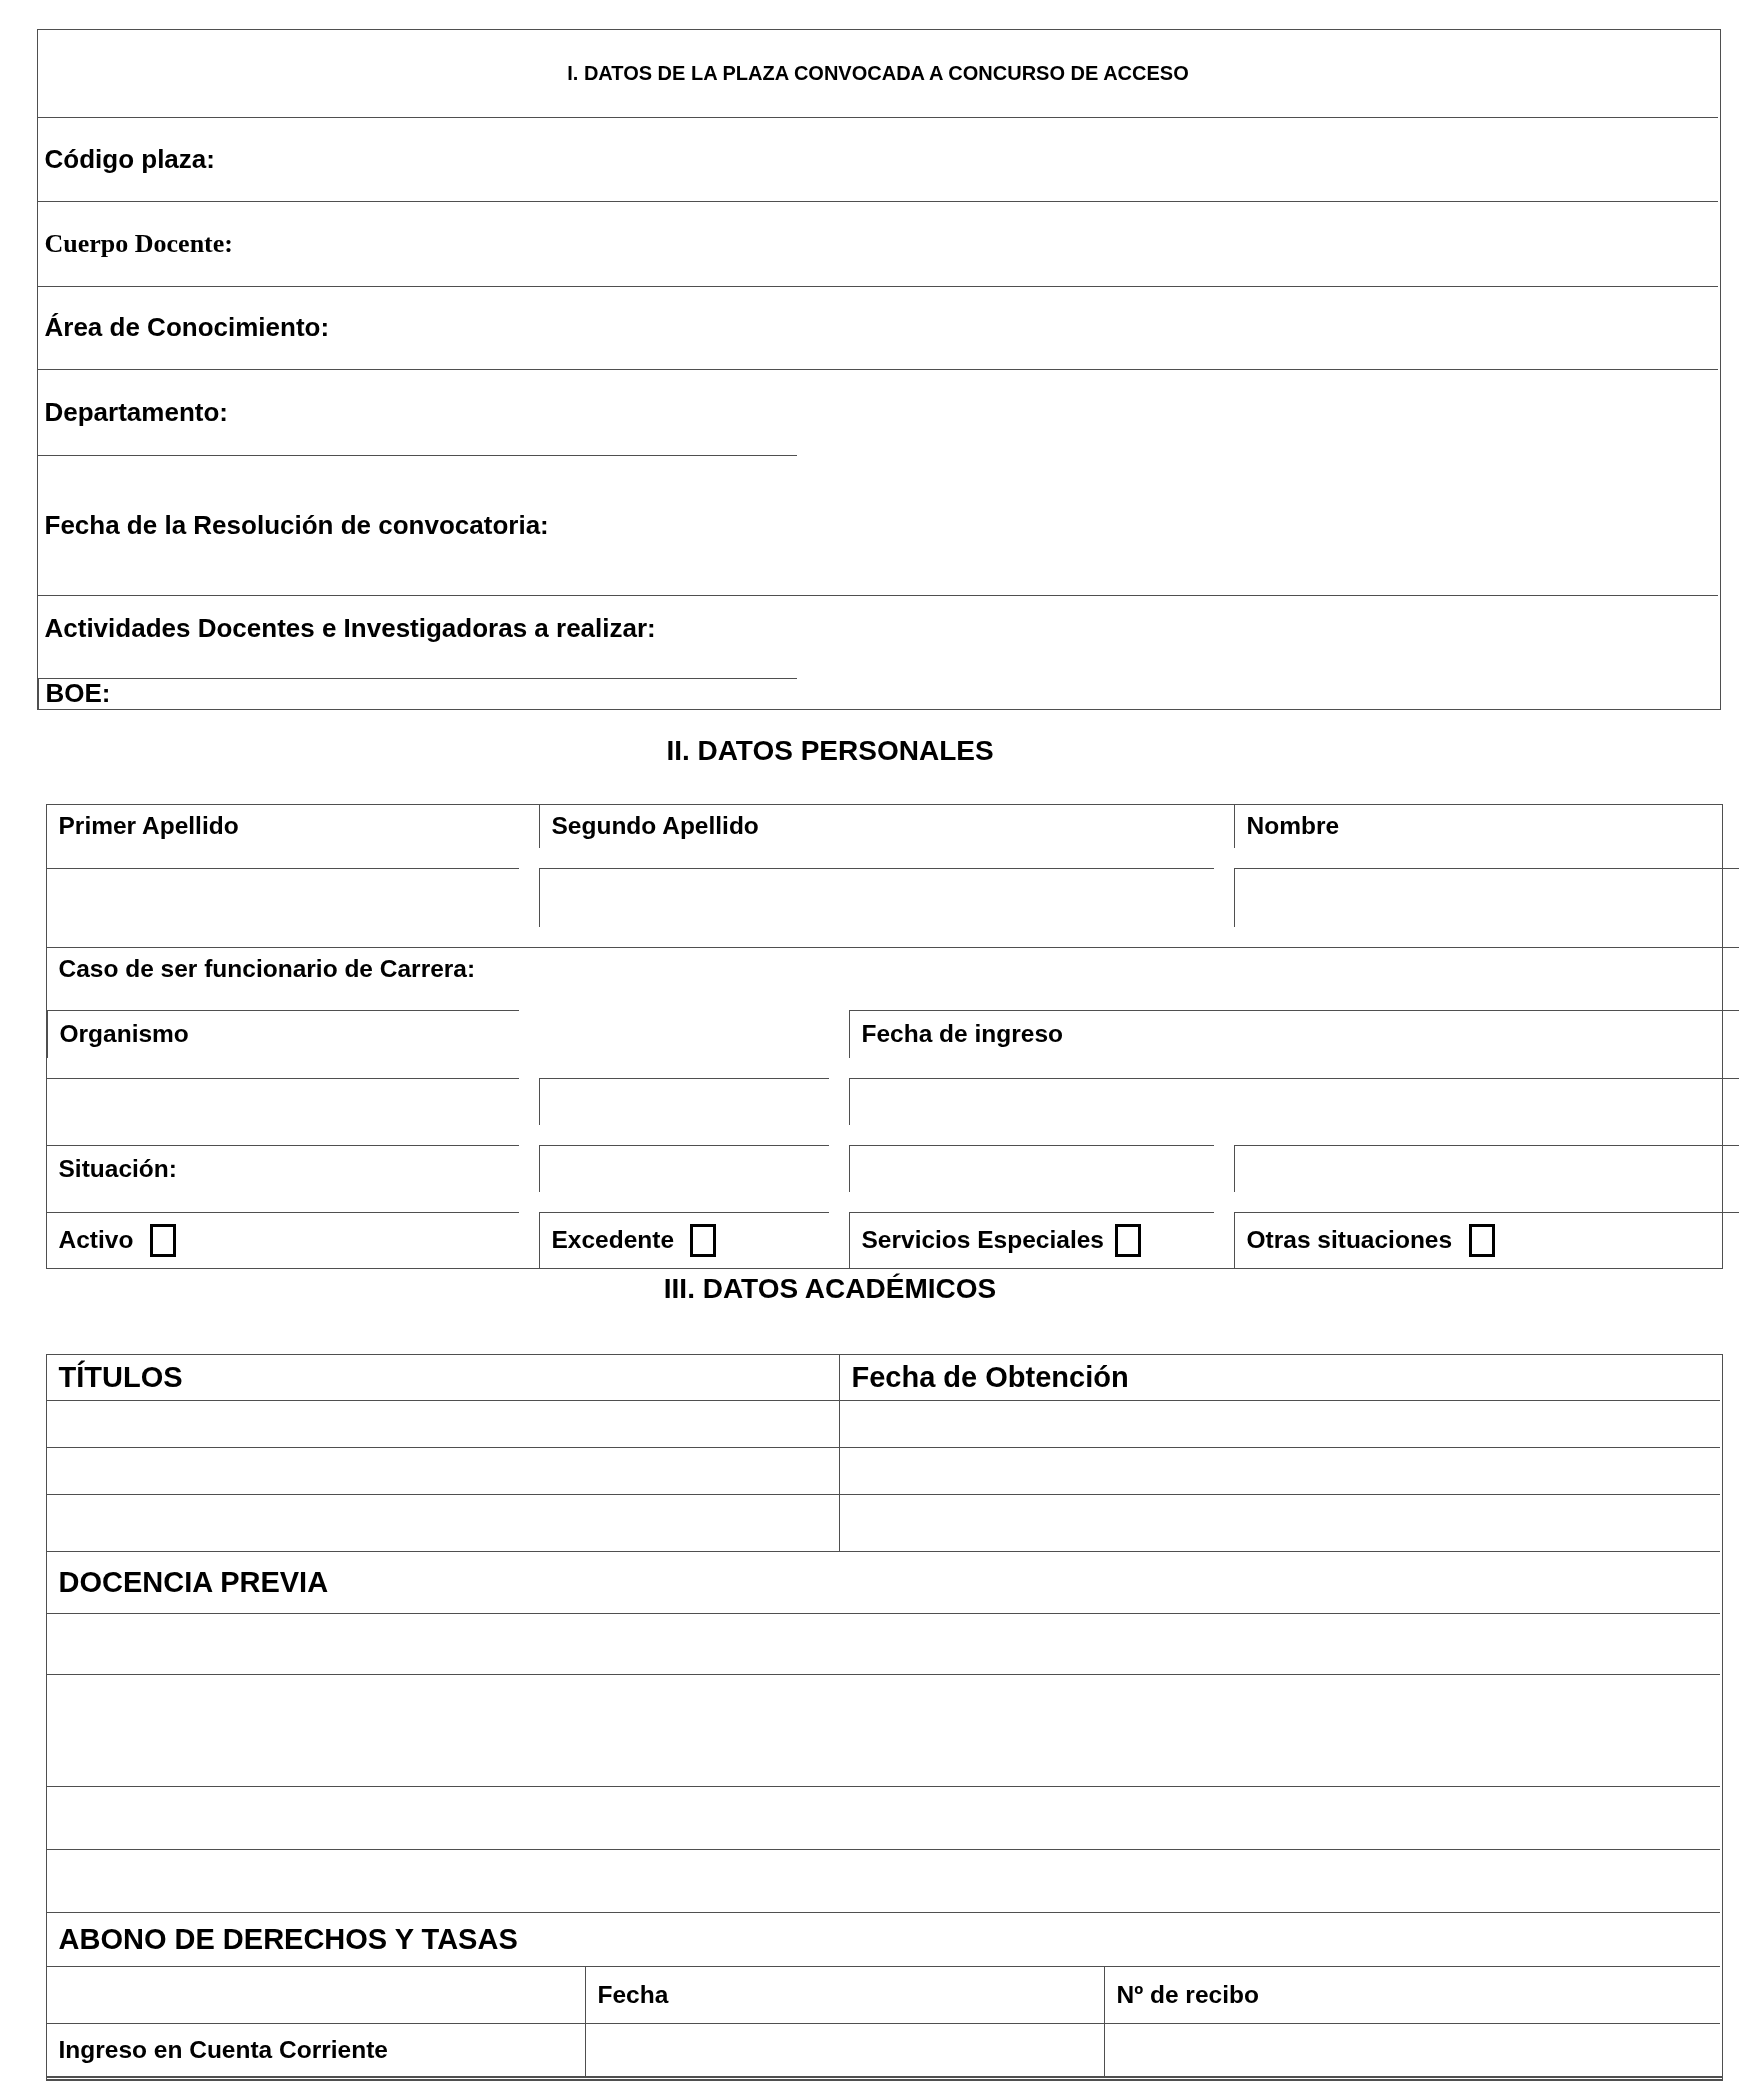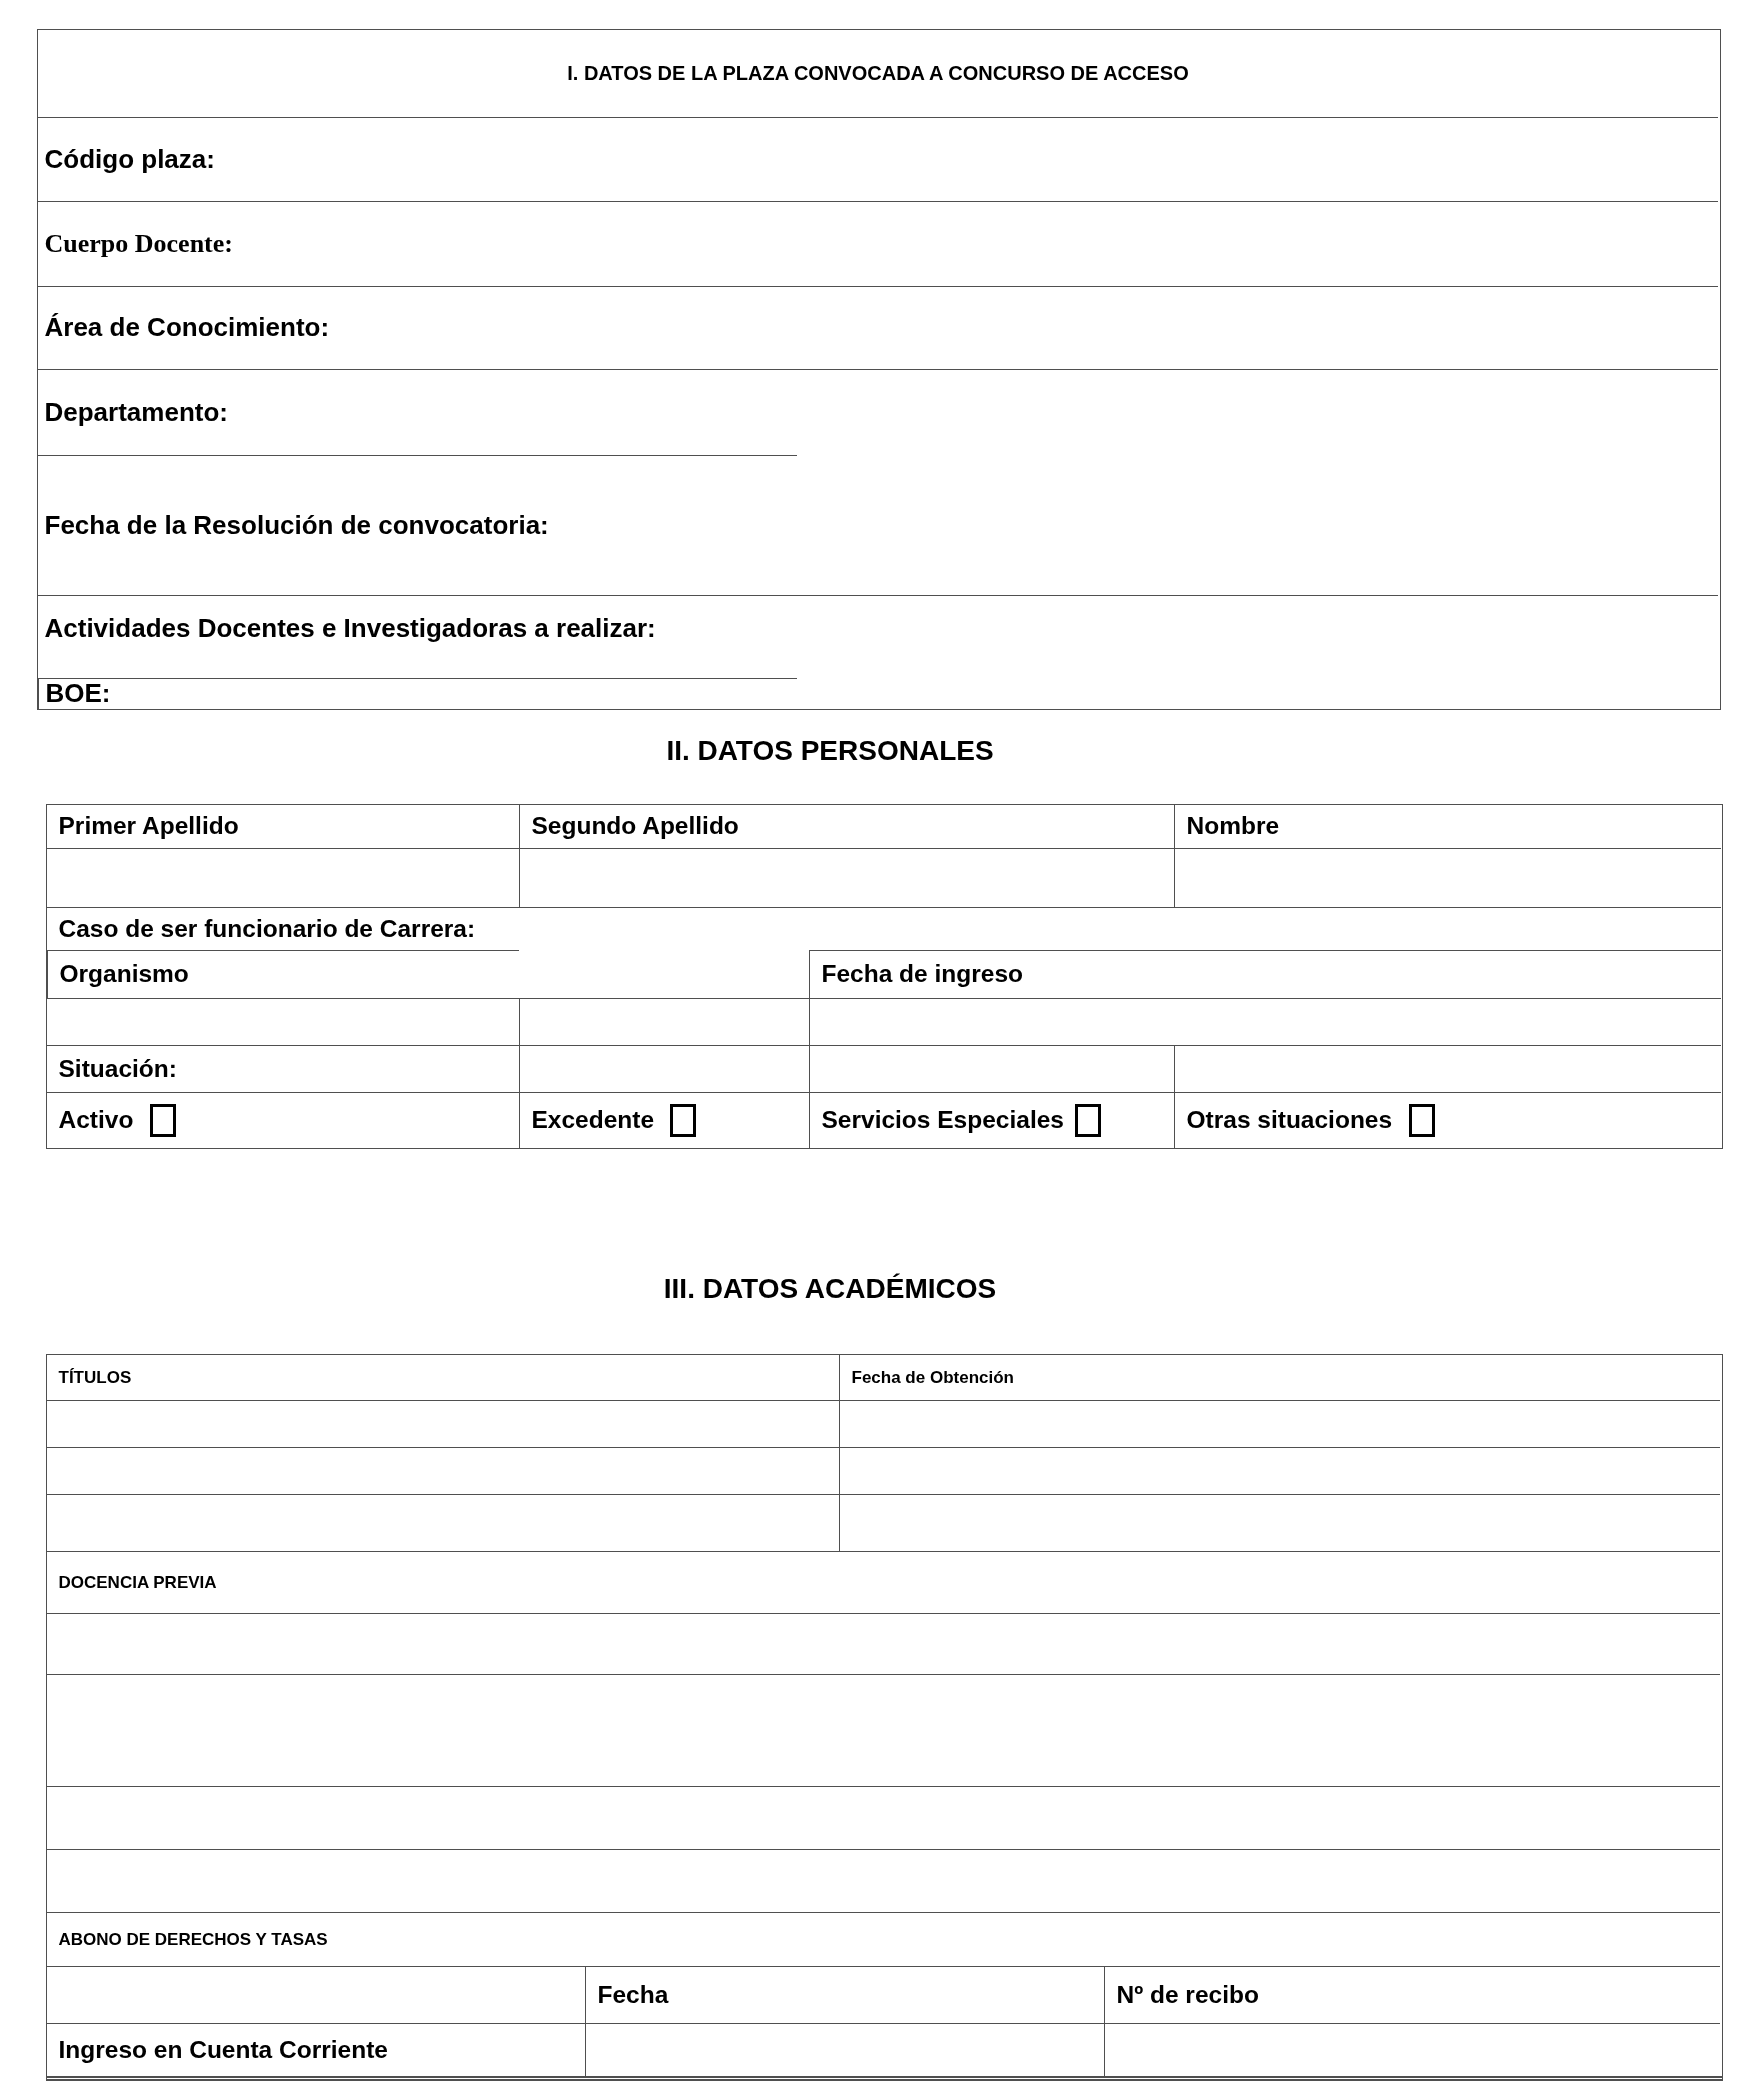--- a/index.html
+++ b/index.html
@@ -26,21 +26,21 @@
   .cell.top { align-items:flex-start; padding-top:18px; }
   .heading {
     position:absolute; left:0; width:1660px;
     text-align:center; font-size:28px;
   }
   .cb {
     width:26px; height:33px; flex:0 0 auto;
     border:3.3px solid #000; margin-left:16.4px;
     background:#fff;
   }
-  .s3big { font-size:17px; }
+  .s3big { font-size:29px; }
 </style>
 </head>
 <body>
 
 <div class="tbl t1" style="left:37px; top:29px; width:1684px; grid-template-columns:759px 921px; grid-template-rows:87px 84px 85px 83px 86px 140px 83px;">
 
   <div class="cell title nl nt" style="grid-column:1 / span 2;">I. DATOS DE LA PLAZA CONVOCADA A CONCURSO DE ACCESO</div>
 
   <div class="cell nl" style="grid-column:1 / span 2;">
     <span>Código plaza:</span>
@@ -65,21 +65,21 @@
   <div class="cell nl top" style="grid-column:1 / span 2;">
     <span>Actividades Docentes e Investigadoras a realizar:</span>
   </div>
   <div class="cell">
     <span>BOE:</span>
   </div>
 </div>
 
 <div class="heading" style="top:735px;">II. DATOS PERSONALES</div>
 
-<div class="tbl t2" style="left:46px; top:804px; width:1677px; grid-template-columns:472px 290px 365px 547px; grid-template-rows:43px 59px 43px 48px 47px 47px 56px;">
+<div class="tbl t2" style="left:46px; top:804px; width:1677px; grid-template-columns:472px 290px 365px 547px; grid-template-rows:43px 59px 43px 48px 47px 47px 56px;gap:20px;">
 
   <div class="cell nl nt">
     <span>Primer Apellido</span>
   </div>
   <div class="cell nt" style="grid-column:2 / span 2;">
     <span>Segundo Apellido</span>
   </div>
   <div class="cell nt">
     <span>Nombre</span>
   </div>

